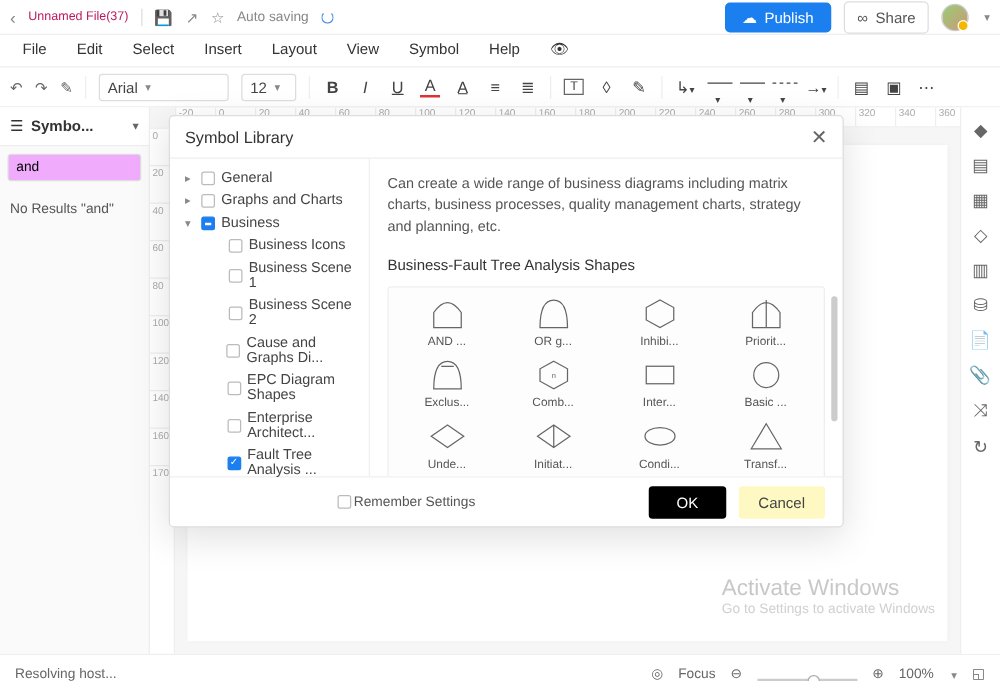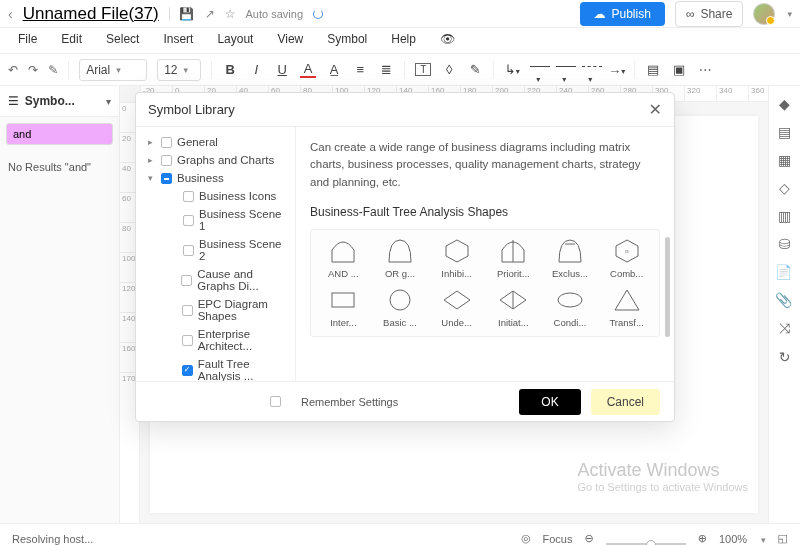--- a/index.html
+++ b/index.html
@@ -1,21 +1,21 @@
 <!DOCTYPE html>
 <html><head>
 <meta charset="utf-8">
 <style>
 * { margin: 0; padding: 0; box-sizing: border-box; font-family: -apple-system, BlinkMacSystemFont, "Segoe UI", Arial, sans-serif; }
 body { width: 800px; height: 545px; overflow: hidden; background: #fff; font-size: 12px; color: #333; position: relative; }
 
 
 .titlebar { height: 28px; display: flex; align-items: center; padding: 0 8px; gap: 10px; border-bottom: 1px solid #eee; }
 .titlebar .back { color: #888; font-size: 14px; cursor: pointer; }
-.titlebar .fname { font-size: 17px; color: #000000; text-decoration: underline; }
+.titlebar .fname { font-size: 10px; color: #be185d; }
 .titlebar .divider { width: 1px; height: 14px; background: #ddd; }
 .titlebar .icon { color: #888; cursor: pointer; }
 .titlebar .autosave { color: #888; font-size: 11px; text-align: right; }
 .titlebar .spinner { width: 10px; height: 10px; border: 1.5px solid #4a90e2; border-top-color: transparent; border-radius: 50%; }
 .titlebar .spacer { flex: 1; }
 .publish-btn { background: #1b7ff0; color: #fff; padding: 5px 14px; border-radius: 4px; border: none; font-size: 12px; display: flex; align-items: center; gap: 6px; cursor: pointer; }
 .share-btn { background: #fff; border: 1px solid #ddd; padding: 5px 10px; border-radius: 4px; font-size: 12px; display: flex; align-items: center; gap: 6px; cursor: pointer; color: #555; }
 .avatar { width: 22px; height: 22px; border-radius: 50%; background: linear-gradient(135deg,#9c7,#c97); border: 1px solid #ccc; position: relative; }
 .avatar::after { content: ''; position: absolute; right: -1px; bottom: -1px; width: 7px; height: 7px; background: #f5b800; border-radius: 50%; border: 1px solid #fff; }
 .caret { color: #888; font-size: 9px; margin-left: 2px; cursor: pointer; }
@@ -77,27 +77,27 @@
 .tree-item .chk { width: 11px; height: 11px; border: 1px solid #bbb; border-radius: 2px; flex-shrink: 0; }
 .tree-item .chk.checked { background: #1b7ff0; border-color: #1b7ff0; position: relative; }
 .tree-item .chk.checked::after { content: '✓'; color: #fff; font-size: 8px; position: absolute; left: 1px; top: -1px; }
 .tree-item .chk.mixed { background: #1b7ff0; border-color: #1b7ff0; position: relative; }
 .tree-item .chk.mixed::after { content: ''; position: absolute; left: 2px; right: 2px; top: 4px; height: 2px; background: #fff; }
 .tree-child { padding-left: 26px; }
 .tree-child .tree-item { padding-left: 0; }
 .dlg-content { flex: 1; padding: 12px 14px; overflow: hidden; position: relative; }
 .dlg-desc { font-size: 11.5px; color: #555; line-height: 1.5; margin-bottom: 14px; }
 .dlg-subtitle { font-size: 12px; color: #333; margin-bottom: 10px; }
-.shape-grid { display: grid; grid-template-columns: repeat(6, 1fr); gap: 8px; padding: 8px; border: 1px solid #eee; border-radius: 3px; background: #fdfdfd; }
+.shape-grid { display: grid; grid-template-columns: repeat(4, 1fr); gap: 8px; padding: 8px; border: 1px solid #eee; border-radius: 3px; background: #fdfdfd; }
 .shape-cell { display: flex; flex-direction: column; align-items: center; gap: 4px; }
 .shape-cell svg { width: 30px; height: 26px; }
 .shape-cell span { font-size: 9.5px; color: #555; white-space: nowrap; overflow: hidden; text-overflow: ellipsis; max-width: 40px; }
 .shape-scroll { position: absolute; right: 4px; top: 110px; width: 5px; height: 100px; background: #ccc; border-radius: 3px; }
 .dlg-footer { height: 40px; display: flex; align-items: center; justify-content: flex-end; gap: 10px; padding: 0 14px; border-top: 1px solid #f0f0f0; }
-.dlg-footer .remember { display: flex; align-items: center; gap: 20px; font-size: 11px; color: #555; margin-right: auto; margin-left: 120px; }
+.dlg-footer .remember { display: flex; align-items: center; gap: 2px; font-size: 11px; color: #555; margin-right: auto; margin-left: 120px; }
 .dlg-footer .remember .chk { width: 11px; height: 11px; border: 1px solid #bbb; border-radius: 2px; }
 .btn-primary { background: #000000; color: #fff; border: none; padding: 6px 22px; border-radius: 3px; font-size: 12px; cursor: pointer; }
 .btn-secondary { background: #fef9c3; color: #444; border: none; padding: 6px 16px; border-radius: 3px; font-size: 12px; cursor: pointer; }
 </style>
 </head>
 <body>
 
 <div class="titlebar">
   <span class="back">‹</span>
   <span class="fname">Unnamed File(37)</span>
@@ -130,21 +130,21 @@
   <span class="mi">Symbol</span>
   <span class="mi">Help</span>
   <span class="mi">👁</span>
 </div>
 
 <div class="toolbar">
   <span class="tb-ic">↶</span>
   <span class="tb-ic">↷</span>
   <span class="tb-ic">✎</span>
   <span class="tb-div"></span>
-  <div class="tb-sel" style="width:68px">
+  <div class="tb-sel" style="width:104px">
       <span>Arial</span>
       <span class="dd">▾</span>
     </div>
   <div class="tb-sel" style="width:44px">
       <span>12</span>
       <span class="dd">▾</span>
     </div>
   <span class="tb-div"></span>
   <span class="fmt-ic" style="font-weight:bold">B</span>
   <span class="fmt-ic" style="font-style:italic">I</span>

